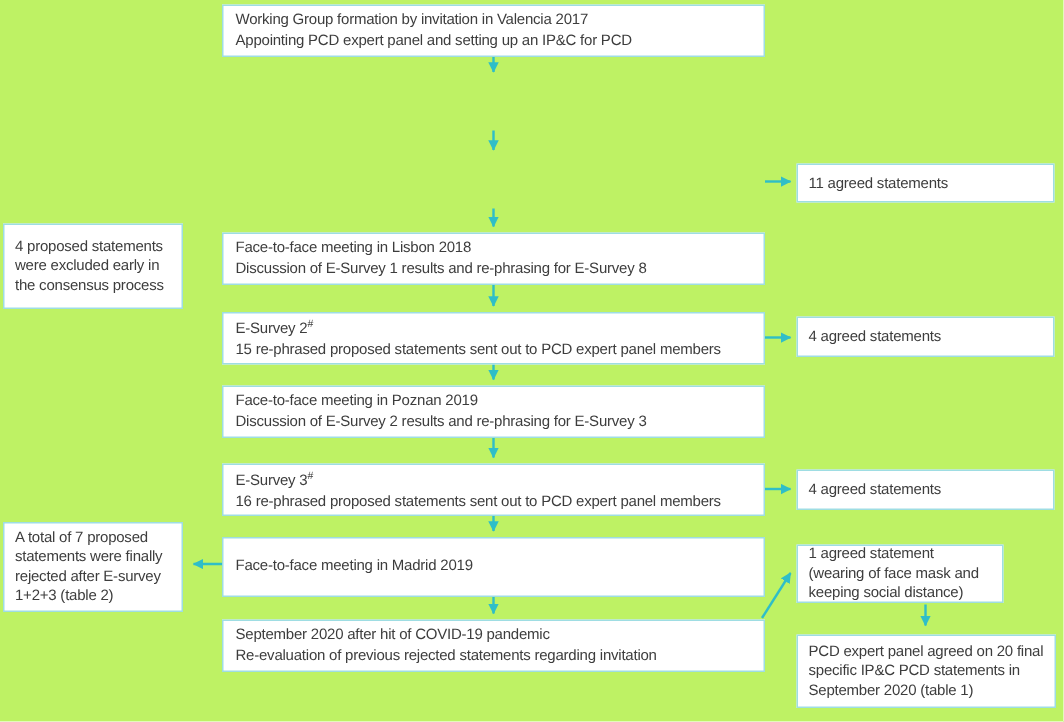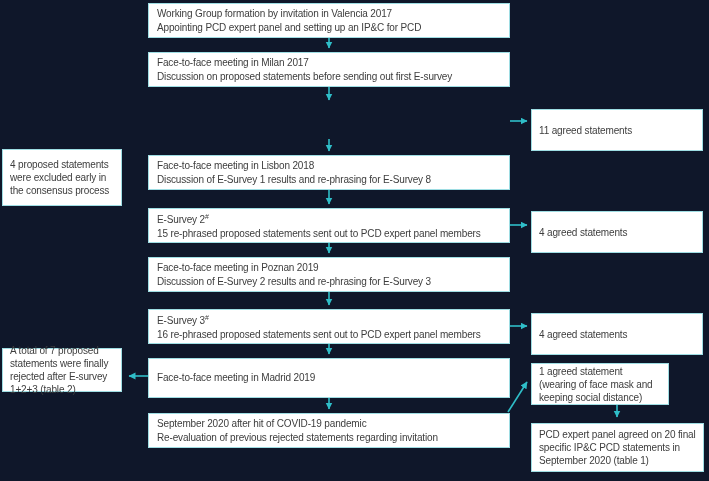--- a/index.html
+++ b/index.html
@@ -1,39 +1,39 @@
 <!DOCTYPE html>
 <html><head>
 <meta charset="utf-8">
 <style>
   html, body { margin: 0; padding: 0; background: #ffffff; }
   .canvas {
     position: relative;
     width: 709px;
     height: 481px;
-    background: #0f172a;
+    background: #bef264;
     font-family: "Liberation Sans", sans-serif;
     color: #3d3d3d;
     overflow: hidden;
   }
   .box {
     position: absolute;
     box-sizing: border-box;
     border: 1.5px solid #9edde3;
     background: #ffffff;
     display: flex;
     flex-direction: column;
     justify-content: center;
     font-size: 10px;
     line-height: 13.5px;
     letter-spacing: -0.15px;
     padding: 2px 6px 2px 8px;
   }
   .main-box { left: 148px; width: 362px; height: 35px; }
-  .side-box { font-size: 10px; line-height: 13px; padding: 20px 7px; }
+  .side-box { font-size: 10px; line-height: 13px; padding: 4px 7px; }
   .left-box  { left: 2px;   width: 120px; }
   .right-box { left: 531px; width: 172px; }
   .line { white-space: nowrap; }
   sup { font-size: 7px; letter-spacing: 0; }
   svg.connectors {
     position: absolute;
     left: 0; top: 0;
     width: 709px; height: 481px;
     pointer-events: none;
   }
@@ -67,24 +67,20 @@
 
       <line x1="508" y1="412" x2="527" y2="382" marker-end="url(#ah)"></line>
       <line x1="617" y1="403" x2="617" y2="417" marker-end="url(#ah)"></line>
     </g>
   </svg>
 
   <div class="box main-box" style="top:3px">
     <div class="line">Working Group formation by invitation in Valencia 2017</div>
     <div class="line">Appointing PCD expert panel and setting up an IP&amp;C for PCD</div>
   </div>
-  <div class="box main-box" style="top:52px">
-    <div class="line">Face-to-face meeting in Milan 2017</div>
-    <div class="line">Discussion on proposed statements before sending out first E-survey</div>
-  </div>
   <div class="box main-box" style="top:155px">
     <div class="line">Face-to-face meeting in Lisbon 2018</div>
     <div class="line">Discussion of E-Survey 1 results and re-phrasing for E-Survey 8</div>
   </div>
   <div class="box main-box" style="top:208px">
     <div class="line"><span>E-Survey 2</span><sup>#</sup></div>
     <div class="line">15 re-phrased proposed statements sent out to PCD expert panel members</div>
   </div>
   <div class="box main-box" style="top:257px">
     <div class="line">Face-to-face meeting in Poznan 2019</div>
@@ -98,21 +94,21 @@
     <div class="line">Face-to-face meeting in Madrid 2019</div>
   </div>
   <div class="box main-box" style="top:413px">
     <div class="line">September 2020 after hit of COVID-19 pandemic</div>
     <div class="line">Re-evaluation of previous rejected statements regarding invitation</div>
   </div>
 
   <div class="box side-box left-box" style="top:149px;height:57px">
     <div>4 proposed statements were excluded early in the consensus process</div>
   </div>
-  <div class="box side-box left-box" style="top:348px;height:44px">
+  <div class="box side-box left-box" style="top:348px;height:60px">
     <div>A total of 7 proposed statements were finally rejected after E-survey 1+2+3 (table 2)</div>
   </div>
 
   <div class="box side-box right-box" style="top:109px;height:26px">
     <div>11 agreed statements</div>
   </div>
   <div class="box side-box right-box" style="top:211px;height:27px">
     <div>4 agreed statements</div>
   </div>
   <div class="box side-box right-box" style="top:313px;height:27px">

